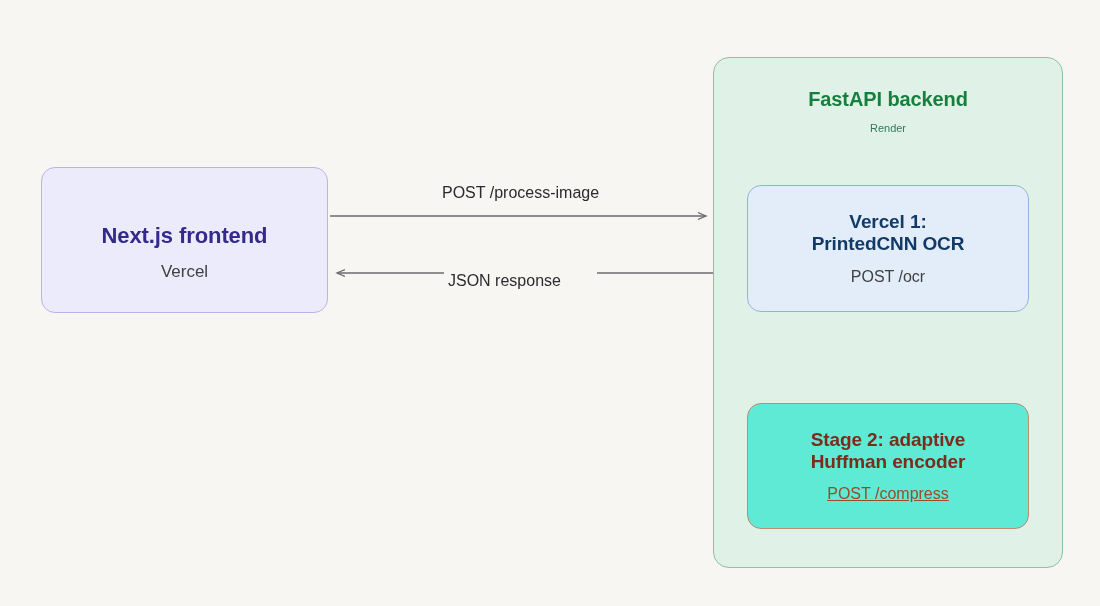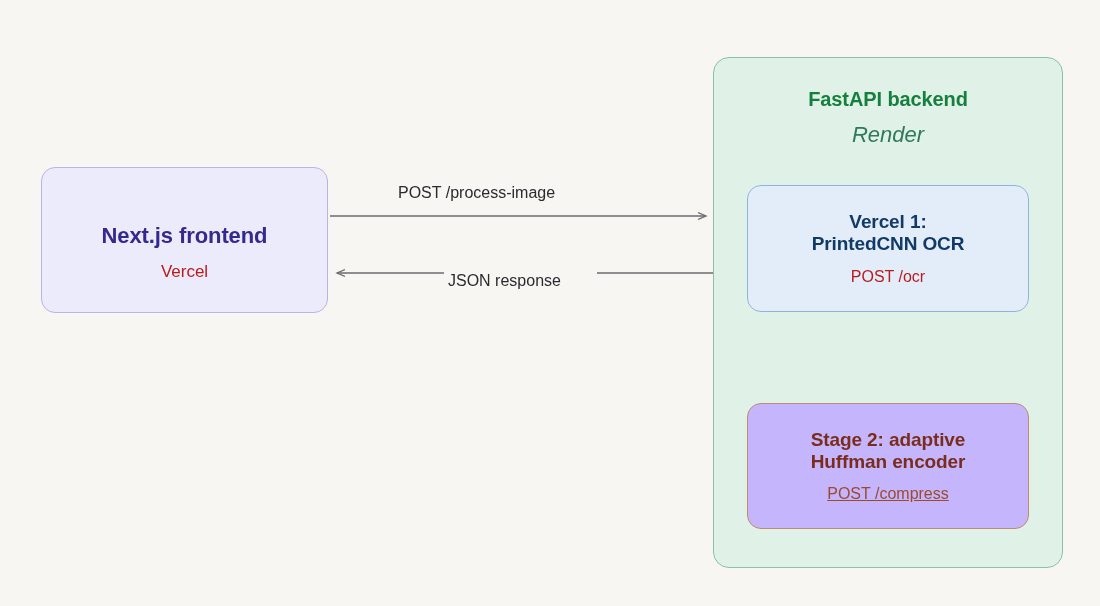--- a/index.html
+++ b/index.html
@@ -51,72 +51,71 @@
     border-color: #b9b4e8;
   }
   #frontend-node .title {
     font-size: 22px;
     color: #342a8e;
     margin-bottom: 13px;
     margin-top: 25px;
   }
   #frontend-node .subtitle {
     font-size: 17px;
-    color: #b91c1c;
+    color: #404040;
   }
 
   
   #backend-container {
     left: 713px;
     top: 57px;
     width: 350px;
     height: 511px;
     background: #e0f2e8;
     border-color: #8fbfa6;
     border-radius: 16px;
     justify-content: flex-start;
     padding-top: 30px;
   }
   #backend-container .title {
     font-size: 20px;
     color: #15803d;
     margin-bottom: 10px;
   }
   #backend-container .subtitle {
-    font-size: 22px;
+    font-size: 11px;
     color: #2f7a5c;
-    font-style: italic;
   }
 
   
   #stage1-node {
     left: 747px;
     top: 185px;
     width: 282px;
     height: 127px;
     background: #e3edfa;
     border-color: #90b4d9;
   }
   #stage1-node .title {
     font-size: 19px;
     color: #123a66;
     margin-bottom: 11px;
   }
   #stage1-node .subtitle {
     font-size: 16px;
-    color: #b91c1c;
+    color: #404040;
   }
 
   
   #stage2-node {
     left: 747px;
     top: 403px;
     width: 282px;
     height: 126px;
-    background: #c4b5fd;
+    background: #5eead4;
     border-color: #c08a6e;
   }
   #stage2-node .title {
     font-size: 19px;
     color: #7a2d1c;
     margin-bottom: 11px;
   }
   #stage2-node .subtitle {
     font-size: 16px;
     color: #9c4a2b;
@@ -132,21 +131,21 @@
     height: 606px;
   }
   .edge-label {
     position: absolute;
     font-size: 16px;
     color: #2b2b2f;
     white-space: nowrap;
     text-align: center;
   }
   #label-post-process-image {
-    left: 398px;
+    left: 442px;
     top: 184px;
     text-align: center;
   }
   #label-json-response {
     left: 448px;
     top: 272px;
   }
   #label-extracted-text {
     left: 822px;
     top: 328px;

